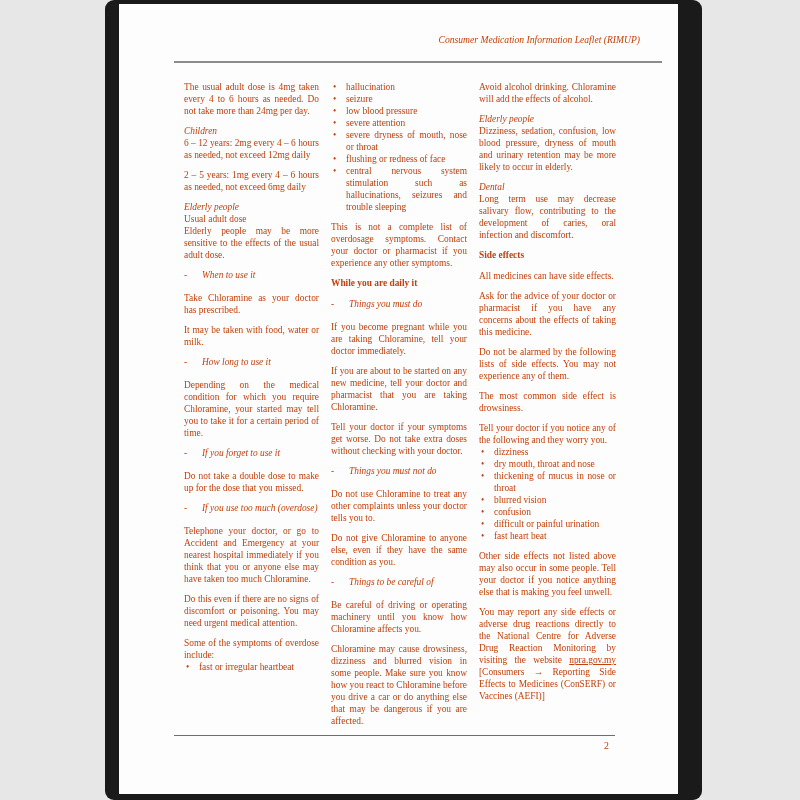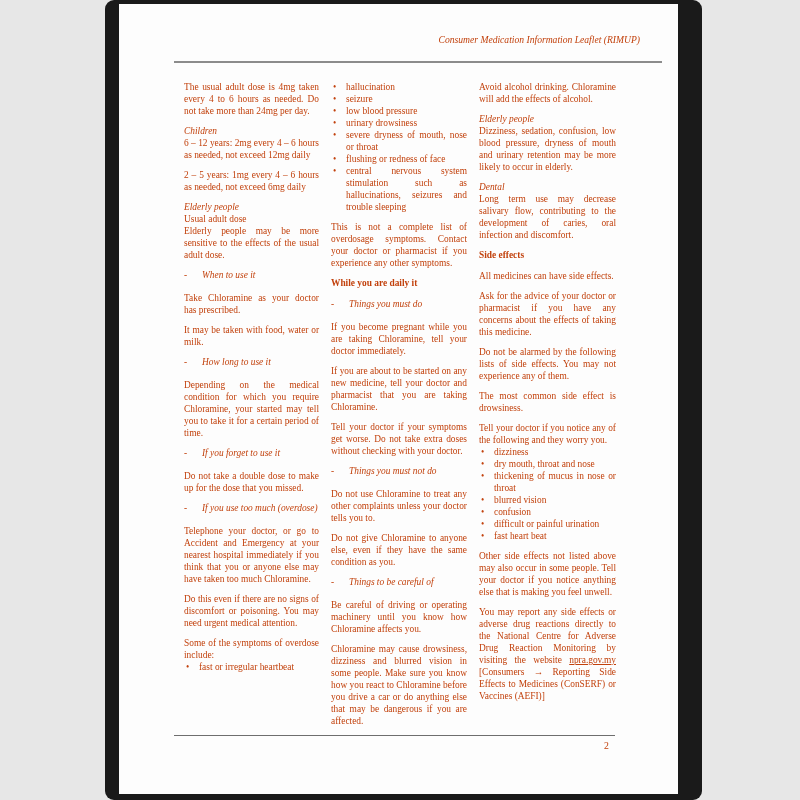--- a/index.html
+++ b/index.html
@@ -99,21 +99,21 @@
             <div class="blk-p0">Some of the symptoms of overdose include:</div>
             <ul class="blk-ul">
               <li>fast or irregular heartbeat</li>
             </ul>
           </div>
         <div class="col col-2">
             <ul class="blk-ul">
               <li>hallucination</li>
               <li>seizure</li>
               <li>low blood pressure</li>
-              <li>urinary drowsiness</li>
+              <li>severe attention</li>
               <li>severe dryness of mouth, nose or throat</li>
               <li>flushing or redness of  face</li>
               <li>central nervous system stimulation such as hallucinations, seizures and trouble sleeping</li>
             </ul>
             <div class="blk-p">This is not a complete list of overdosage symptoms. Contact your doctor or pharmacist if you experience any other symptoms.</div>
             <div class="blk-b">While you are daily it</div>
             <div class="blk-h">
               <span class="dash">-</span>
               <span class="htext">Things you must do</span>
             </div>

